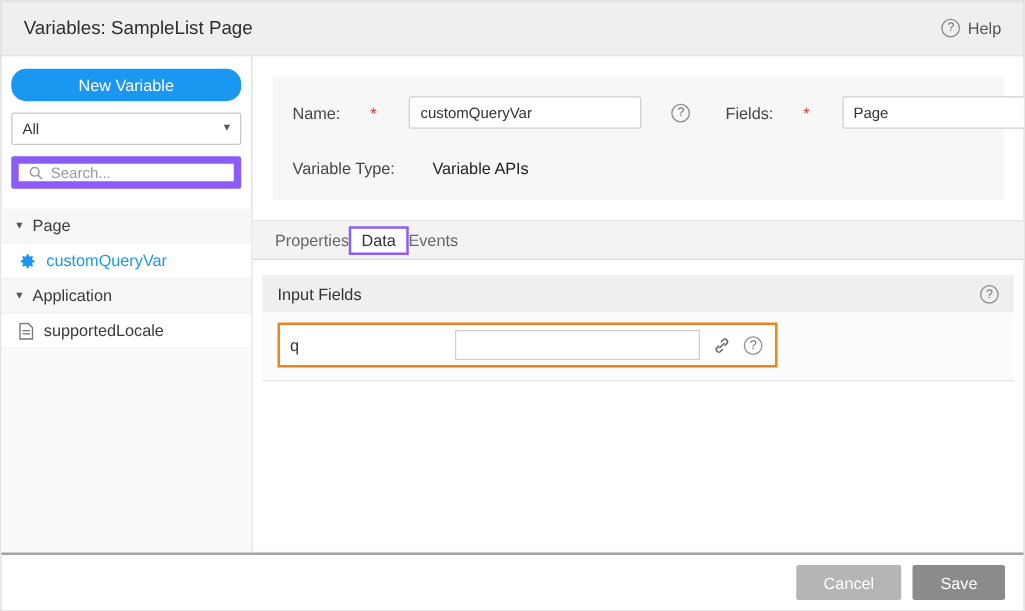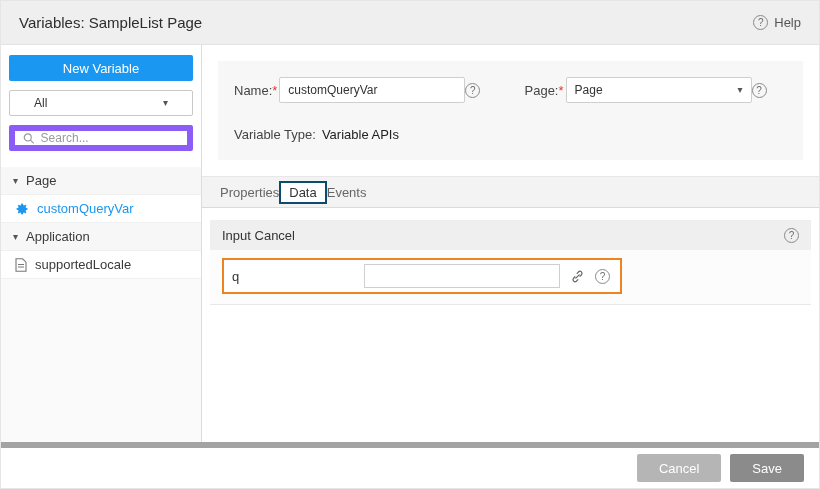--- a/index.html
+++ b/index.html
@@ -13,64 +13,64 @@
   .help { margin-left:auto; display:flex; align-items:center; gap:6px; color:#555; font-size:13px; cursor:pointer; }
 
   .qicon { width:15px; height:15px; flex:0 0 15px; border:1px solid #8a8a8a; border-radius:50%; color:#6e6e6e; font-size:10px; line-height:13px; display:inline-flex; align-items:center; justify-content:center; background:transparent; }
 
   
   .body { flex:1 1 auto; display:flex; min-height:0; }
 
   
   .sidebar { width:201px; flex:0 0 201px; border-right:1px solid #dcdcdc; background:#fff; display:flex; flex-direction:column; }
   .side-controls { padding:10px 8px 8px; }
-  .btn-primary { display:block; width:100%; height:26px; background:#1a97f0; color:#fff; border:none; border-radius:2px; font-size:13px; font-family:inherit; cursor:pointer; }
-  .select { margin-top:9px; height:26px; border:1px solid #c9c9c9; border-radius:2px; background:#fff; display:flex; align-items:center; padding:0 24px; font-size:12px; color:#333; cursor:pointer; }
+  .btn-primary { display:block; width:100%; height:26px; background:#1a97f0; color:#fff; border:none; border-radius:12px; font-size:13px; font-family:inherit; cursor:pointer; }
+  .select { margin-top:9px; height:26px; border:1px solid #c9c9c9; border-radius:2px; background:#fff; display:flex; align-items:center; padding:0 8px; font-size:12px; color:#333; cursor:pointer; }
   .select .caret { margin-left:auto; }
   .caret { font-size:10px; color:#555; line-height:1; }
   .search { margin-top:9px; height:26px; border:6px solid #8b5cf6; border-radius:2px; background:#fff; display:flex; align-items:center; padding:0 8px; gap:6px; }
   .search input { border:none; outline:none; flex:1 1 auto; min-width:0; font-size:12px; color:#333; font-family:inherit; background:transparent; }
   .search input::placeholder { color:#9a9a9a; }
 
   .tree { margin-top:8px; }
   .tree-row { height:28px; display:flex; align-items:center; padding:0 12px; font-size:13px; color:#3a3a3a; border-bottom:1px solid #f0f0f0; cursor:pointer; gap:8px; }
   .tree-group { background:#f7f7f7; }
   .tree-item { padding-left:14px; background:#fff; }
   .tree-item.selected { color:#1a97f0; }
   .side-fill { flex:1 1 auto; background:#fafafa; }
 
   
   .main { flex:1 1 auto; display:flex; flex-direction:column; min-width:0; background:#fff; }
   .form-panel { margin:16px 16px 0 16px; background:#f7f7f7; padding:16px 16px 18px; }
   .form-grid { display:grid; grid-template-columns:1fr 1fr; column-gap:28px; row-gap:24px; align-items:center; }
-  .fcell { display:flex; align-items:center; gap:0; font-size:13px; color:#444; white-space:nowrap; }
+  .fcell { display:flex; align-items:center; gap:24px; font-size:13px; color:#444; white-space:nowrap; }
   .req { color:#e0392f; margin-right:2px; }
   .text-input { height:26px; border:1px solid #cfcfcf; border-radius:2px; background:#fff; padding:0 8px; font-size:12px; color:#333; font-family:inherit; width:186px; outline:none; }
   .owner-select { width:186px; height:26px; border:1px solid #cfcfcf; border-radius:2px; background:#fff; display:flex; align-items:center; padding:0 8px; font-size:12px; color:#333; cursor:pointer; }
   .owner-select .caret { margin-left:auto; }
   .fvalue { color:#222; margin-left:6px; }
 
   
   .tabs { margin-top:16px; height:32px; flex:0 0 32px; background:#f3f3f3; border-top:1px solid #e7e7e7; border-bottom:1px solid #dadada; display:flex; align-items:center; padding:0 18px; font-size:13px; color:#666; }
   .tab { cursor:pointer; }
-  .tab.active { border:2px solid #0c4a6e; padding:2px 8px; color:#333; background:#fff; }
+  .tab.active { border:2px solid #8b5cf6; padding:2px 8px; color:#333; background:#fff; }
 
   
   .section { margin:12px 8px 0 8px; }
   .section-header { height:30px; background:#efefef; display:flex; align-items:center; padding:0 12px; font-size:13px; color:#333; }
   .section-header .qicon { margin-left:auto; }
   .fields-body { background:#fcfcfc; border-bottom:1px solid #e8e8e8; padding:8px 12px 10px; }
   .orange-box { display:inline-flex; align-items:center; border:2px solid #ee8322; padding:4px 10px 4px 8px; background:#fff; }
   .fname { font-size:13px; color:#333; width:132px; flex:0 0 132px; }
   .field-input { height:24px; width:196px; border:1px solid #cfcfcf; background:#fff; padding:0 6px; font-size:12px; color:#333; font-family:inherit; outline:none; }
   .icon-btn { display:inline-flex; align-items:center; justify-content:center; margin-left:10px; cursor:pointer; }
   .main-fill { flex:1 1 auto; }
 
   
-  .footer { height:46px; flex:0 0 46px; background:#fff; border-top:6px solid #a3a3a3; display:flex; align-items:center; justify-content:flex-end; gap:9px; padding-right:15px; }
+  .footer { height:46px; flex:0 0 46px; background:#fff; border-top:2px solid #a3a3a3; display:flex; align-items:center; justify-content:flex-end; gap:9px; padding-right:15px; }
   .fbtn { height:28px; border:none; border-radius:2px; color:#fff; font-size:13px; font-family:inherit; padding:0 22px; cursor:pointer; }
   .fbtn.cancel { background:#b5b5b5; }
   .fbtn.save { background:#8b8b8b; }
   .fbtn.saveclose { background:#1a97f0; }
 </style>
 </head>
 <body>
 
 <div class="app">
 
@@ -131,21 +131,21 @@
 
       <div class="form-panel">
         <div class="form-grid">
           <div class="fcell">
             <span>Name:</span>
             <span class="req">*</span>
             <input class="text-input" value="customQueryVar" style="">
             <span class="qicon">?</span>
           </div>
           <div class="fcell">
-            <span>Page:</span>
+            <span>Fields:</span>
             <span class="req">*</span>
             <div class="owner-select">
               <span>Page</span>
               <span class="caret">▾</span>
             </div>
             <span class="qicon">?</span>
           </div>
           <div class="fcell">
             <span>Variable Type:</span>
             <span class="fvalue">Variable APIs</span>
@@ -154,21 +154,21 @@
       </div>
 
       <div class="tabs">
         <span class="tab">Properties</span>
         <span class="tab active">Data</span>
         <span class="tab">Events</span>
       </div>
 
       <div class="section">
         <div class="section-header">
-          <span>Input Cancel</span>
+          <span>Input Fields</span>
           <span class="qicon">?</span>
         </div>
         <div class="fields-body">
           <div class="orange-box">
             <span class="fname">q</span>
             <input class="field-input" value="" style="">
             <span class="icon-btn">
               <svg width="15" height="15" viewBox="0 0 16 16">
                 <path fill="none" stroke="#666" stroke-width="1.3" stroke-linecap="round" d="M6.2 9.8l3.6-3.6M7.6 4.6l1.6-1.6a2.2 2.2 0 0 1 3.1 3.1L10.7 7.7M5.3 8.3L3.7 9.9a2.2 2.2 0 0 0 3.1 3.1l1.6-1.6"></path>
               </svg>

